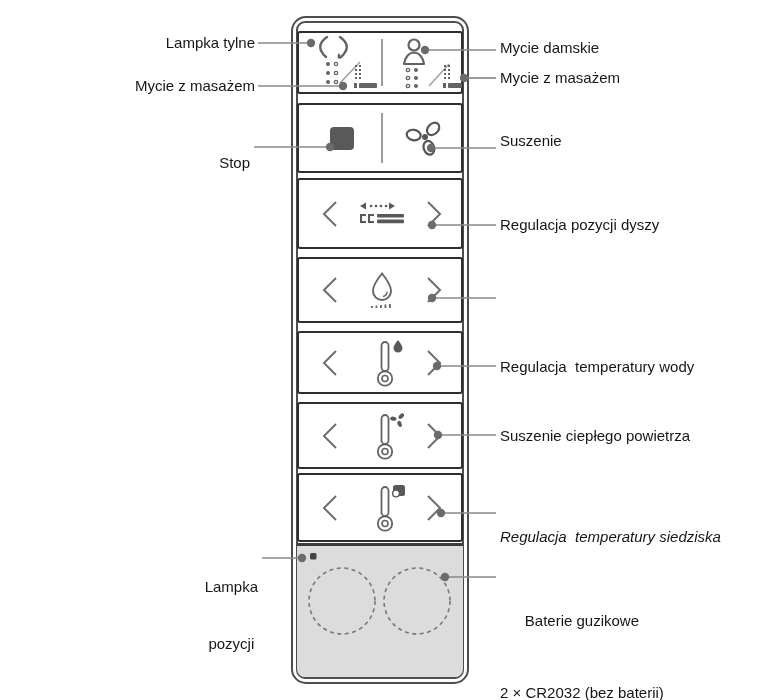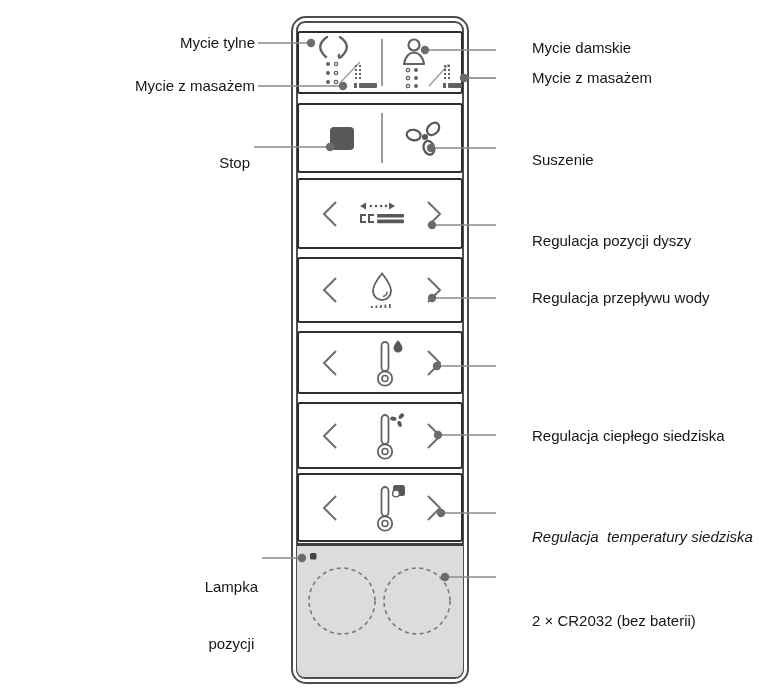--- a/index.html
+++ b/index.html
@@ -4,21 +4,21 @@
 <style>
   html,body { margin:0; padding:0; background:#ffffff; }
   .stage {
     position:relative; width:762px; height:700px; background:#fff;
     font-family:"Liberation Sans", sans-serif; color:#111; overflow:hidden;
   }
   .label {
     position:absolute; font-size:15px; line-height:18px; color:#161616;
     white-space:pre;
   }
-  .label.r { left:500px; text-align:center;margin-left:32px; }
+  .label.r { left:500px; text-align:center; }
   .label.l { text-align:right; }
   .label.multiline { line-height:24px; }
   .label.centered { text-align:center; line-height:19px; }
 
   
   .remote {
     position:absolute; left:291px; top:16px; width:178px; height:668px;
     border:2px solid #4d4d4d; border-radius:15px; box-sizing:border-box;
     background:#fff;
   }
@@ -283,32 +283,33 @@
       <circle cx="441" cy="513" r="4.2"></circle>
       <circle cx="445" cy="577" r="4.2"></circle>
     </g>
     <g fill="none" stroke="#787878" stroke-width="1.6" stroke-dasharray="4 3.5">
       <circle cx="342" cy="601" r="33"></circle>
       <circle cx="417" cy="601" r="33"></circle>
     </g>
     <rect x="310" y="553" width="6.5" height="6.5" rx="1.5" fill="#444444"></rect>
   </svg>
 
-  <div class="label l" style="right:507px; top:34px;">Mycie tylne</div>
+  <div class="label l" style="right:507px; top:34px;">Lampka tylne</div>
   <div class="label l" style="right:507px; top:77px;">Mycie z masażem</div>
   <div class="label l" style="right:512px; top:138px;margin-top:16px;">Stop</div>
   <div class="label l centered" style="right:504px; top:539px;">
     <div>Lampka</div>
     <div>pozycji</div>
   </div>
 
   <div class="label r" style="top:39px;">Mycie damskie</div>
   <div class="label r" style="top:69px;">Mycie z masażem</div>
-  <div class="label r" style="top:151px;">Suszenie</div>
-  <div class="label r" style="top:232px;">Regulacja pozycji dyszy</div>
-  <div class="label r" style="top:289px;">Regulacja przepływu wody</div>
-  <div class="label r" style="top:427px;">Regulacja ciepłego siedziska</div>
+  <div class="label r" style="top:132px;">Suszenie</div>
+  <div class="label r" style="top:216px;">Regulacja pozycji dyszy</div>
+  <div class="label r" style="top:358px;">Regulacja  temperatury wody</div>
+  <div class="label r" style="top:427px;">Suszenie ciepłego powietrza</div>
   <div class="label r" style="top:528px;font-style:italic;">Regulacja  temperatury siedziska</div>
   <div class="label r multiline" style="top:561px;">
+    <div>Baterie guzikowe</div>
     <div>2 × CR2032 (bez baterii)</div>
   </div>
 
 </div>
 
 </body></html>

